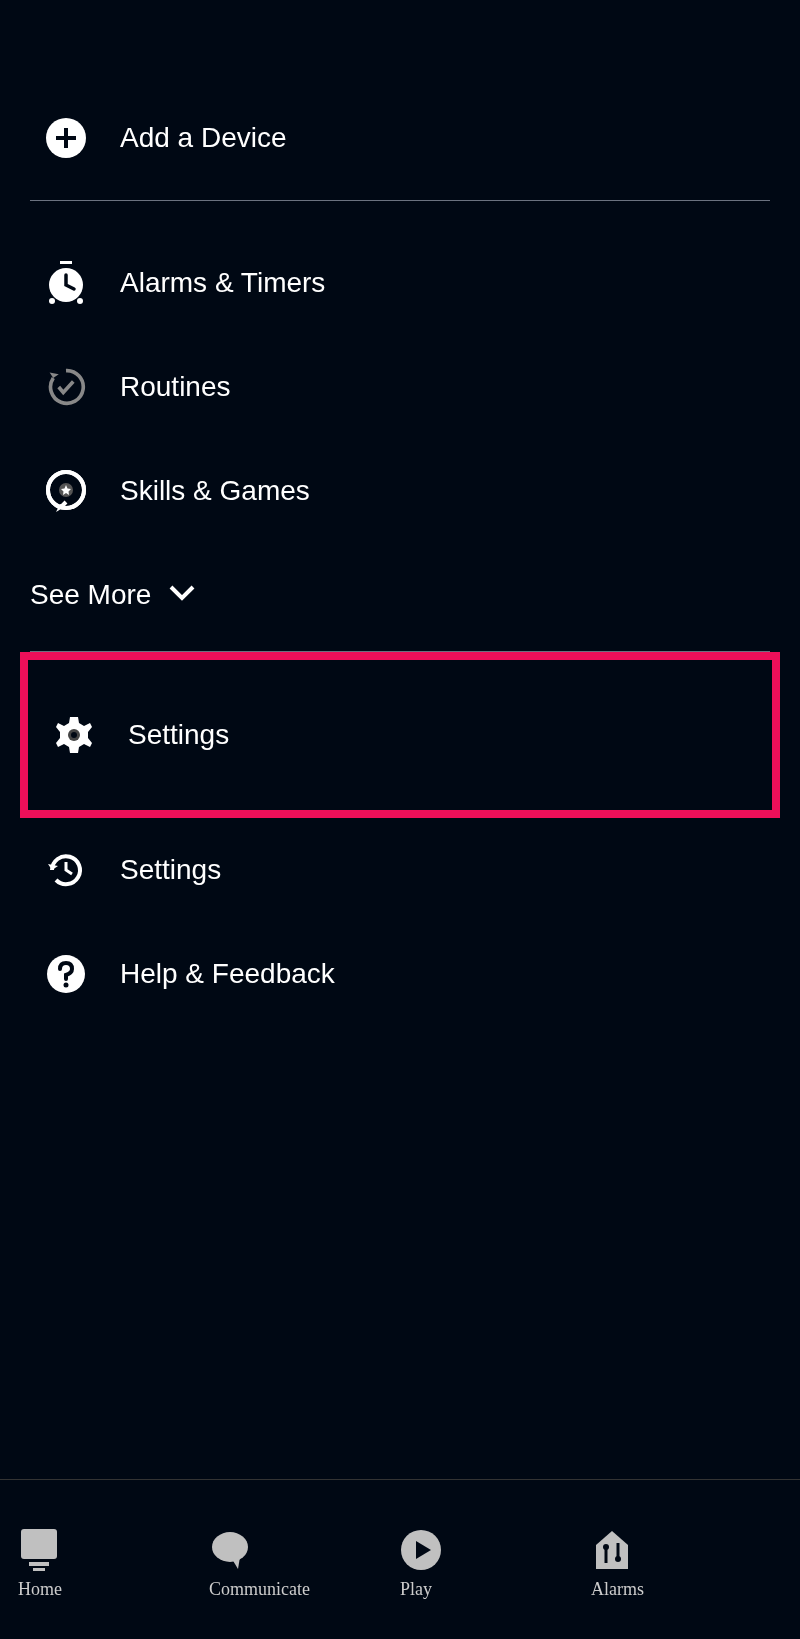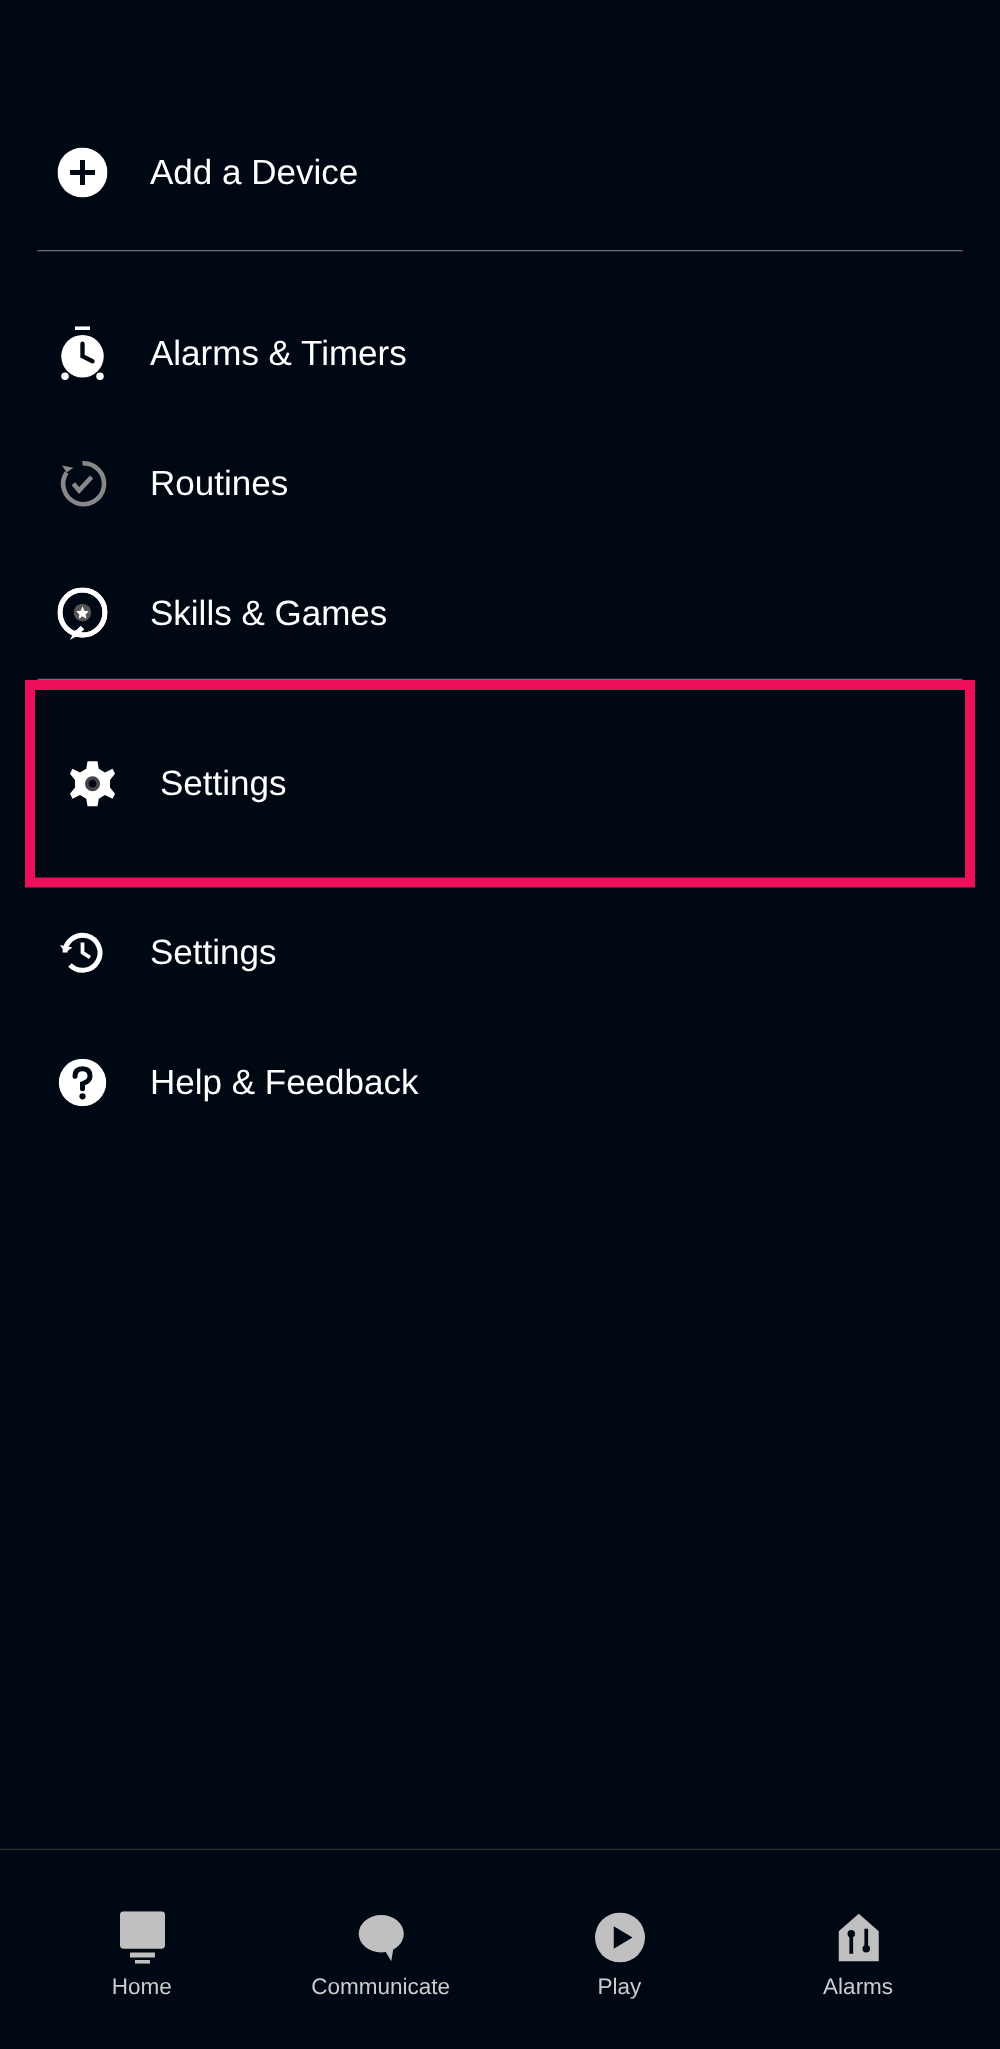--- a/index.html
+++ b/index.html
@@ -76,25 +76,26 @@
       border-top: 1px solid #333;
       display: flex;
       justify-content: space-around;
       align-items: center;
       padding: 0 18px;
       background: #000814;
     }
     .nav-item {
       display: flex;
       flex-direction: column;
-      align-items: center;
+      align-items: flex-start;
       justify-content: center;
       cursor: pointer;
       flex: 1;
       padding-top: 10px;
+      font-family: Liberation Serif, serif;
     }
     .nav-icon {
       width: 42px;
       height: 42px;
       display: flex;
       align-items: center;
       justify-content: center;
       margin-bottom: 8px;
     }
     .nav-label {
@@ -168,20 +169,28 @@
         <path d="M 20 2 A 18 18 0 1 0 20 38 A 18 18 0 0 0 38 20 L 38 20 A 18 18 0 0 0 20 2 Z M 20 32 L 14 38 L 20 32 Z" stroke="#ffffff" stroke-width="4" fill="none"></path>
         <circle cx="20" cy="20" r="18" stroke="#ffffff" stroke-width="4" fill="none"></circle>
         <path d="M 14 34 L 10 42 L 20 36" fill="#ffffff"></path>
         <circle cx="20" cy="20" r="7" fill="#555"></circle>
         <path d="M 20 15 L 21.5 18.5 L 25 19 L 22.5 21.5 L 23 25 L 20 23 L 17 25 L 17.5 21.5 L 15 19 L 18.5 18.5 Z" fill="#ffffff"></path>
       </svg>
     </span>
     <span class="menu-label">Skills &amp; Games</span>
   </div>
 
+  <div class="see-more">
+    <span class="see-more-label">See More</span>
+    <span>
+      <svg width="26" height="16" viewBox="0 0 26 16">
+        <path d="M 2 2 L 13 13 L 24 2" stroke="#ffffff" stroke-width="4" fill="none"></path>
+      </svg>
+    </span>
+  </div>
 
   <div class="divider"></div>
 
   <div class="menu-item highlighted">
     <span class="icon-wrap">
       <svg width="40" height="40" viewBox="0 0 40 40">
         <path d="M 20 2 L 24 2 L 25 8 L 30 11 L 36 8 L 38 12 L 34 17 L 34 23 L 38 28 L 36 32 L 30 29 L 25 32 L 24 38 L 16 38 L 15 32 L 10 29 L 4 32 L 2 28 L 6 23 L 6 17 L 2 12 L 4 8 L 10 11 L 15 8 L 16 2 Z" fill="#ffffff"></path>
         <circle cx="20" cy="20" r="6" fill="#444"></circle>
         <circle cx="20" cy="20" r="3" fill="#000814"></circle>
       </svg>

